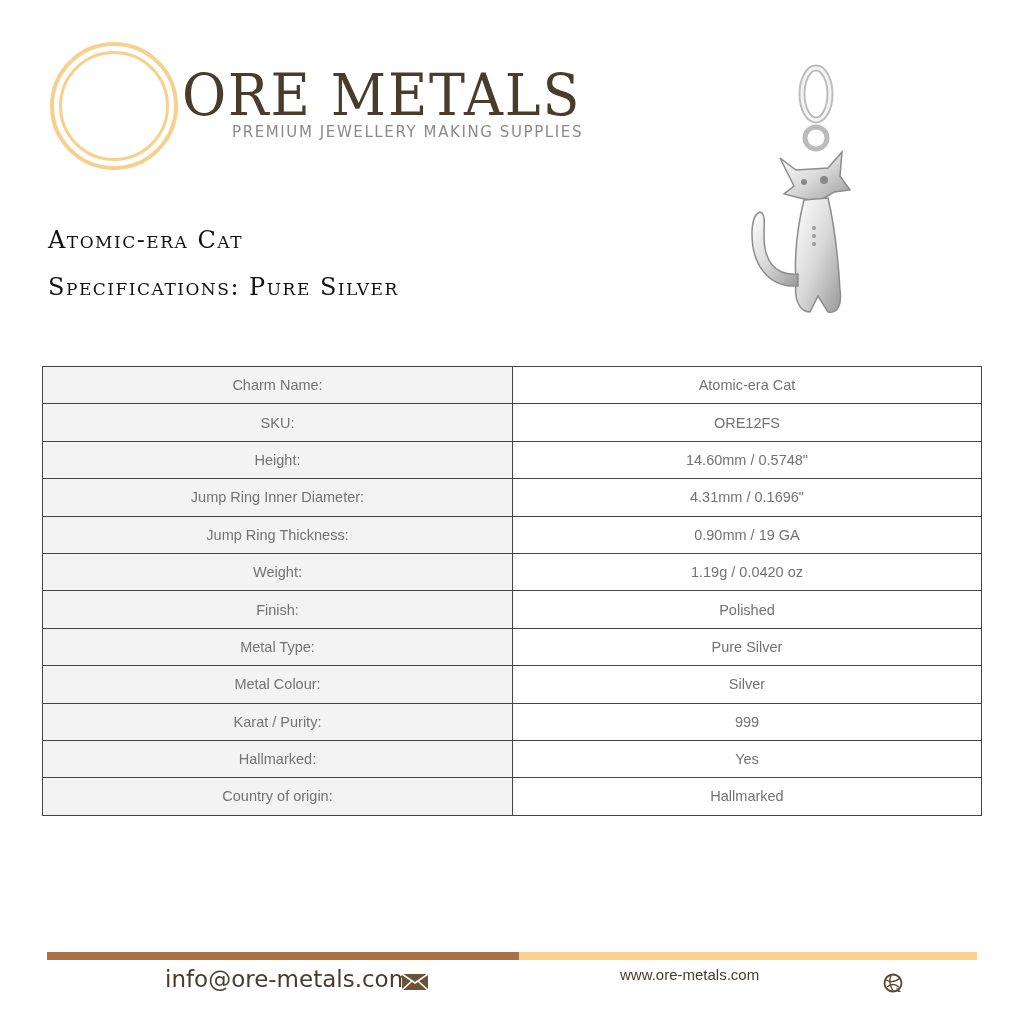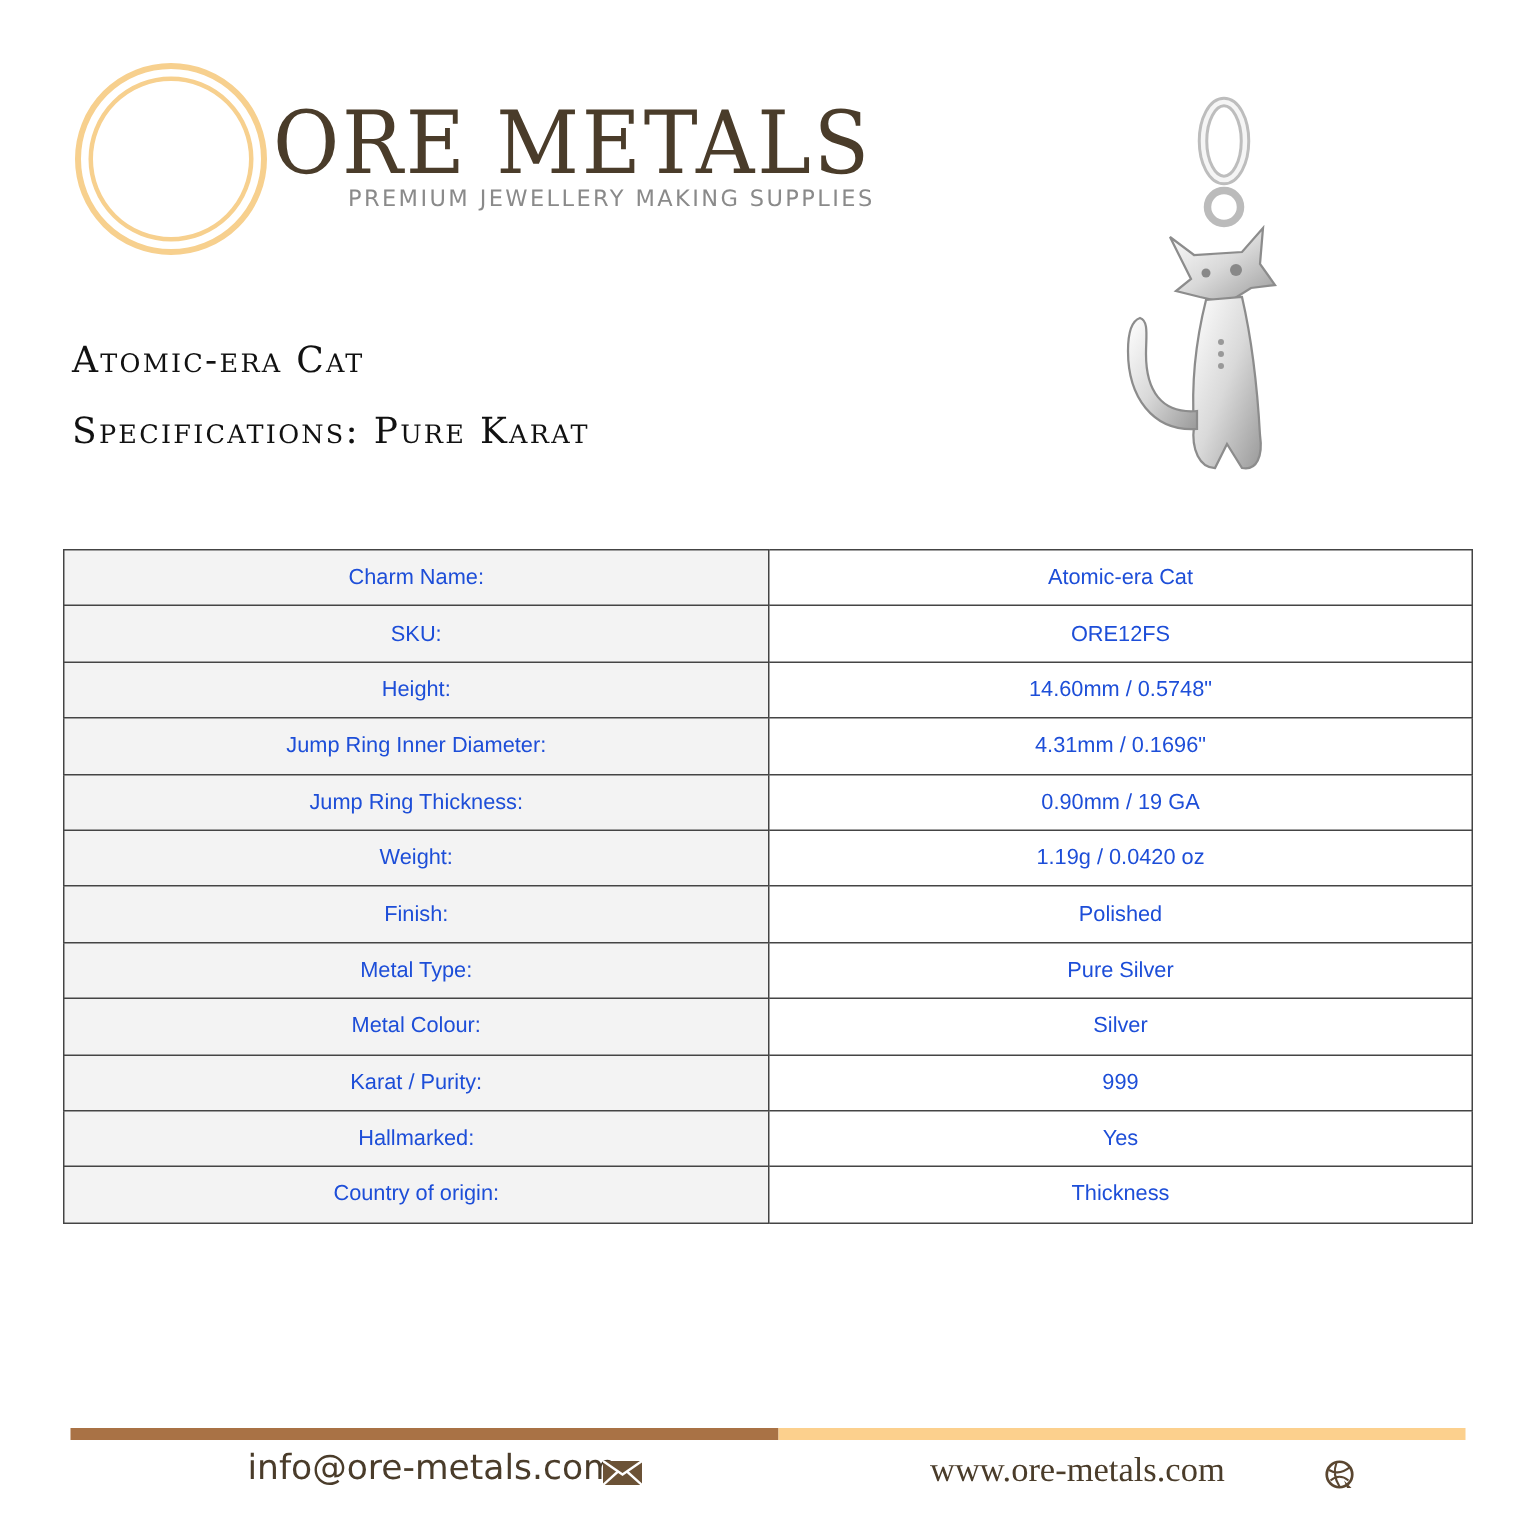--- a/index.html
+++ b/index.html
@@ -10,41 +10,41 @@
 
   .brand-name { position: absolute; left: 182px; top: 66px; font-family: "DejaVu Serif", serif; font-weight: 300; font-size: 58px; letter-spacing: 2px; color: #4a3c2a; line-height: 1; transform: scaleX(0.93); transform-origin: left top; }
   .brand-tag { position: absolute; left: 232px; top: 125px; font-family: "DejaVu Sans", sans-serif; font-size: 15px; letter-spacing: 1.6px; color: #8a8a8a; line-height: 1; }
 
   .product-title { position: absolute; left: 48px; top: 228px; font-family: "DejaVu Serif", serif; font-size: 24px; letter-spacing: 1.5px; font-variant: small-caps; color: #111; line-height: 1; }
   .product-spec { position: absolute; left: 48px; top: 275px; font-family: "DejaVu Serif", serif; font-size: 24px; letter-spacing: 1.5px; font-variant: small-caps; color: #111; line-height: 1; }
 
   .charm-img { position: absolute; left: 738px; top: 64px; width: 140px; height: 260px; }
 
   .spec-table { position: absolute; left: 42px; top: 366px; width: 940px; border-collapse: collapse; table-layout: fixed; }
-  .spec-table td { border: 1.5px solid #444; height: 36.4px; padding: 0; text-align: center; vertical-align: middle; font-size: 14.5px; color: #1d4ed8; }
+  .spec-table td { border: 1.5px solid #444; height: 36.4px; padding: 0; text-align: center; vertical-align: middle; font-size: 14.5px; color: #737373; }
   .spec-table td.label { background: #f3f3f3; width: 469px; }
   .spec-table td.value { background: #ffffff; }
 
   .footer-bar-left { position: absolute; left: 47px; top: 952px; width: 472px; height: 8px; background: #a97245; }
   .footer-bar-right { position: absolute; left: 519px; top: 952px; width: 458px; height: 8px; background: #fcd08d; }
 
   .footer-email { position: absolute; left: 139px; top: 966px; font-family: "DejaVu Sans", sans-serif; font-size: 23px; color: #4a3c2a; line-height: 1.2; margin-left: 26px; }
-  .footer-web { position: absolute; left: 620px; top: 966px; font-family: Liberation Serif, serif; font-size: 23px; color: #4a3c2a; line-height: 1.2; }
+  .footer-web { position: absolute; left: 620px; top: 966px; font-family: Liberation Sans, sans-serif; font-size: 15px; color: #4a3c2a; line-height: 1.2; }
   .mail-icon { position: absolute; left: 402px; top: 974px; width: 26px; height: 16px; }
   .globe-icon { position: absolute; left: 882px; top: 972px; width: 22px; height: 22px; }
 </style>
 </head>
 <body>
 
 <div class="logo-ring"></div>
 <div class="brand-name">ORE METALS</div>
 <div class="brand-tag">PREMIUM JEWELLERY MAKING SUPPLIES</div>
 
 <div class="product-title">Atomic-era Cat</div>
-<div class="product-spec">Specifications: Pure Karat</div>
+<div class="product-spec">Specifications: Pure Silver</div>
 
 <svg class="charm-img" viewBox="0 0 140 260" xmlns="http://www.w3.org/2000/svg">
   <defs>
     <linearGradient id="silv" x1="0" y1="0" x2="1" y2="1">
       <stop offset="0" stop-color="#ffffff"></stop>
       <stop offset="0.5" stop-color="#d9d9d9"></stop>
       <stop offset="1" stop-color="#9a9a9a"></stop>
     </linearGradient>
   </defs>
 
@@ -105,21 +105,21 @@
     <tr>
         <td class="label">Karat / Purity:</td>
         <td class="value">999</td>
       </tr>
     <tr>
         <td class="label">Hallmarked:</td>
         <td class="value">Yes</td>
       </tr>
     <tr>
         <td class="label">Country of origin:</td>
-        <td class="value">Thickness</td>
+        <td class="value">Hallmarked</td>
       </tr>
   </tbody>
 </table>
 
 <div class="footer-bar-left"></div>
 <div class="footer-bar-right"></div>
 
 <div class="footer-email">info@ore-metals.com</div>
 <svg class="mail-icon" viewBox="0 0 26 16" xmlns="http://www.w3.org/2000/svg">
   <rect x="0" y="0" width="26" height="16" fill="#6b5236"></rect>

